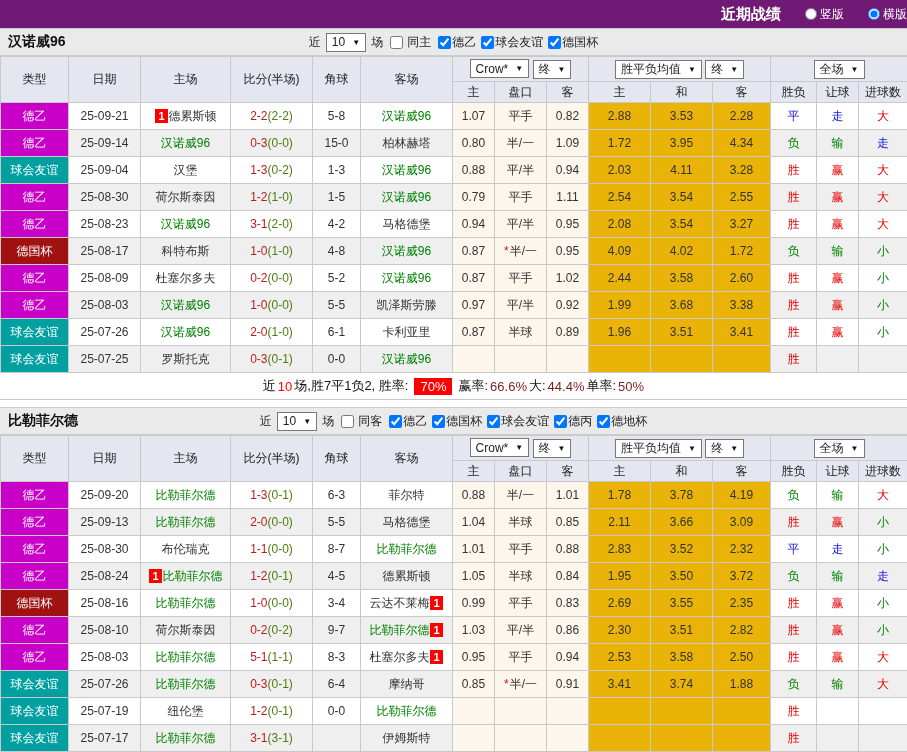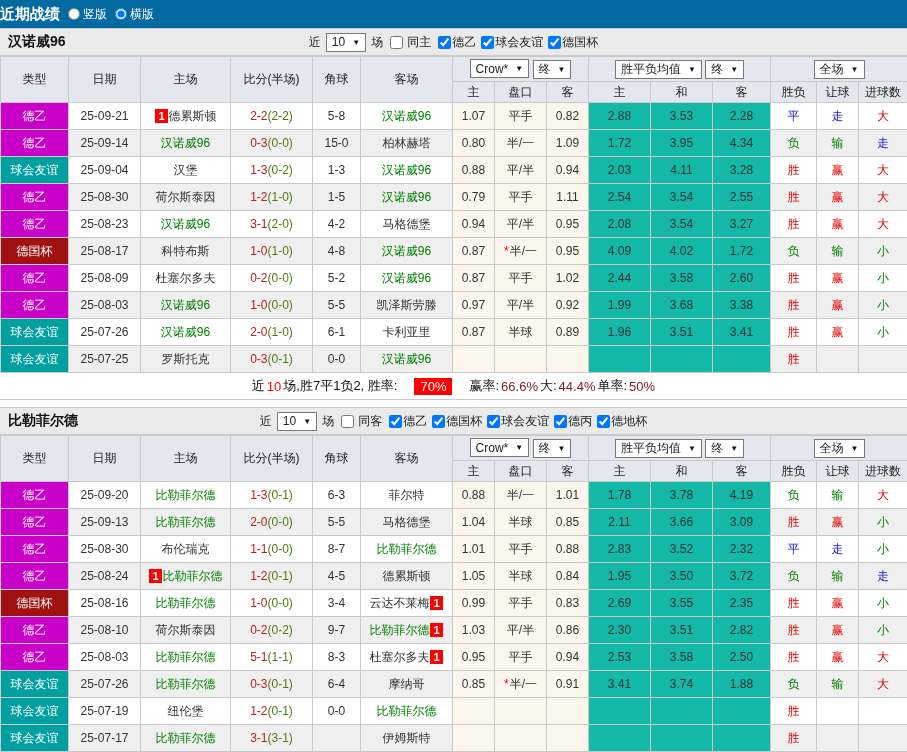--- a/index.html
+++ b/index.html
@@ -1,18 +1,18 @@
 <!DOCTYPE html>
 <html><head>
 <meta charset="utf-8">
 <style>
   *{box-sizing:border-box;margin:0;padding:0}
   html,body{background:#fff}
   body{width:907px;font-family:"Liberation Sans","DejaVu Sans",sans-serif;font-size:12px;color:#222}
-  .titlebar{height:28px;background:#0369a1;display:flex;align-items:center;justify-content:flex-start;gap:8px;color:#fff}
+  .titlebar{height:28px;background:#701a75;display:flex;align-items:center;justify-content:flex-end;gap:24px;color:#fff}
   .titlebar .title{font-weight:bold;font-size:15px}
   .radio-opt{display:inline-flex;align-items:center;gap:3px;font-size:12px;color:#fff;cursor:pointer}
   .radio-opt input{width:12px;height:12px}
   .section-bar{position:relative;height:28px;background:#eaeaea;border:1px solid #ccc;border-left:none;border-right:none;display:flex;align-items:center;justify-content:center}
   .section-bar .team{position:absolute;left:8px;font-weight:bold;font-size:14px;color:#111}
   .controls{display:flex;align-items:center;gap:5px}
   .fopt{display:inline-flex;align-items:center;gap:1px;cursor:pointer}
   .fopt input,.same input{width:13px;height:13px}
   .same{display:inline-flex;align-items:center;gap:4px;margin:0 2px}
   .dd{display:inline-flex;align-items:center;justify-content:space-between;gap:7px;background:#fff;border:1px solid #787878;padding:0 5px;height:19px;cursor:pointer}
@@ -22,33 +22,33 @@
   thead th{background:#e4e6f0;font-weight:normal;color:#222;font-size:12px}
   thead tr.ddrow th{height:25px}
   thead tr.subrow th{height:21px}
   tbody td{height:27px;color:#333}
   td.lg{color:#fff}
   .de2{background:#c800c8}
   .cup{background:#a01212}
   .frd{background:#00a0a0}
   tbody tr:nth-child(even) .pl{background:#efefef}
   .crw{background:#fdf6ec}
-  .avg{background:#14b8a6}
+  .avg{background:#eab308}
   .self{color:#008000}
   .ft{color:#b91c1c}
   .ht{color:#4d7c0f}
   .res{font-size:12px}
   .res.r{color:#e60000}
   .res.g{color:#008000}
   .res.b{color:#1414dc}
   .b1{display:inline-block;background:#ff0000;color:#fff;font-weight:bold;font-size:11px;line-height:14px;padding:0 3px;margin:0 1px}
   .star{color:#ff0000;margin-right:1px}
   .summary{height:27px;border-bottom:1px solid #c9c9c9;display:flex;align-items:center;justify-content:center;font-size:13px;color:#111}
   .summary .num{color:#ff0000}
-  .summary .rate{background:#ff0000;color:#fff;padding:1px 6px;margin:0 16px}
+  .summary .rate{background:#ff0000;color:#fff;padding:1px 6px;margin:0 5px}
   .summary .blue{color:#7f1d1d}
   .summary span{margin:0 1px}
   .spacer{height:7px}
 </style>
 </head>
 <body>
 
 <div class="titlebar">
   <span class="title">近期战绩</span>
   <label class="radio-opt">

